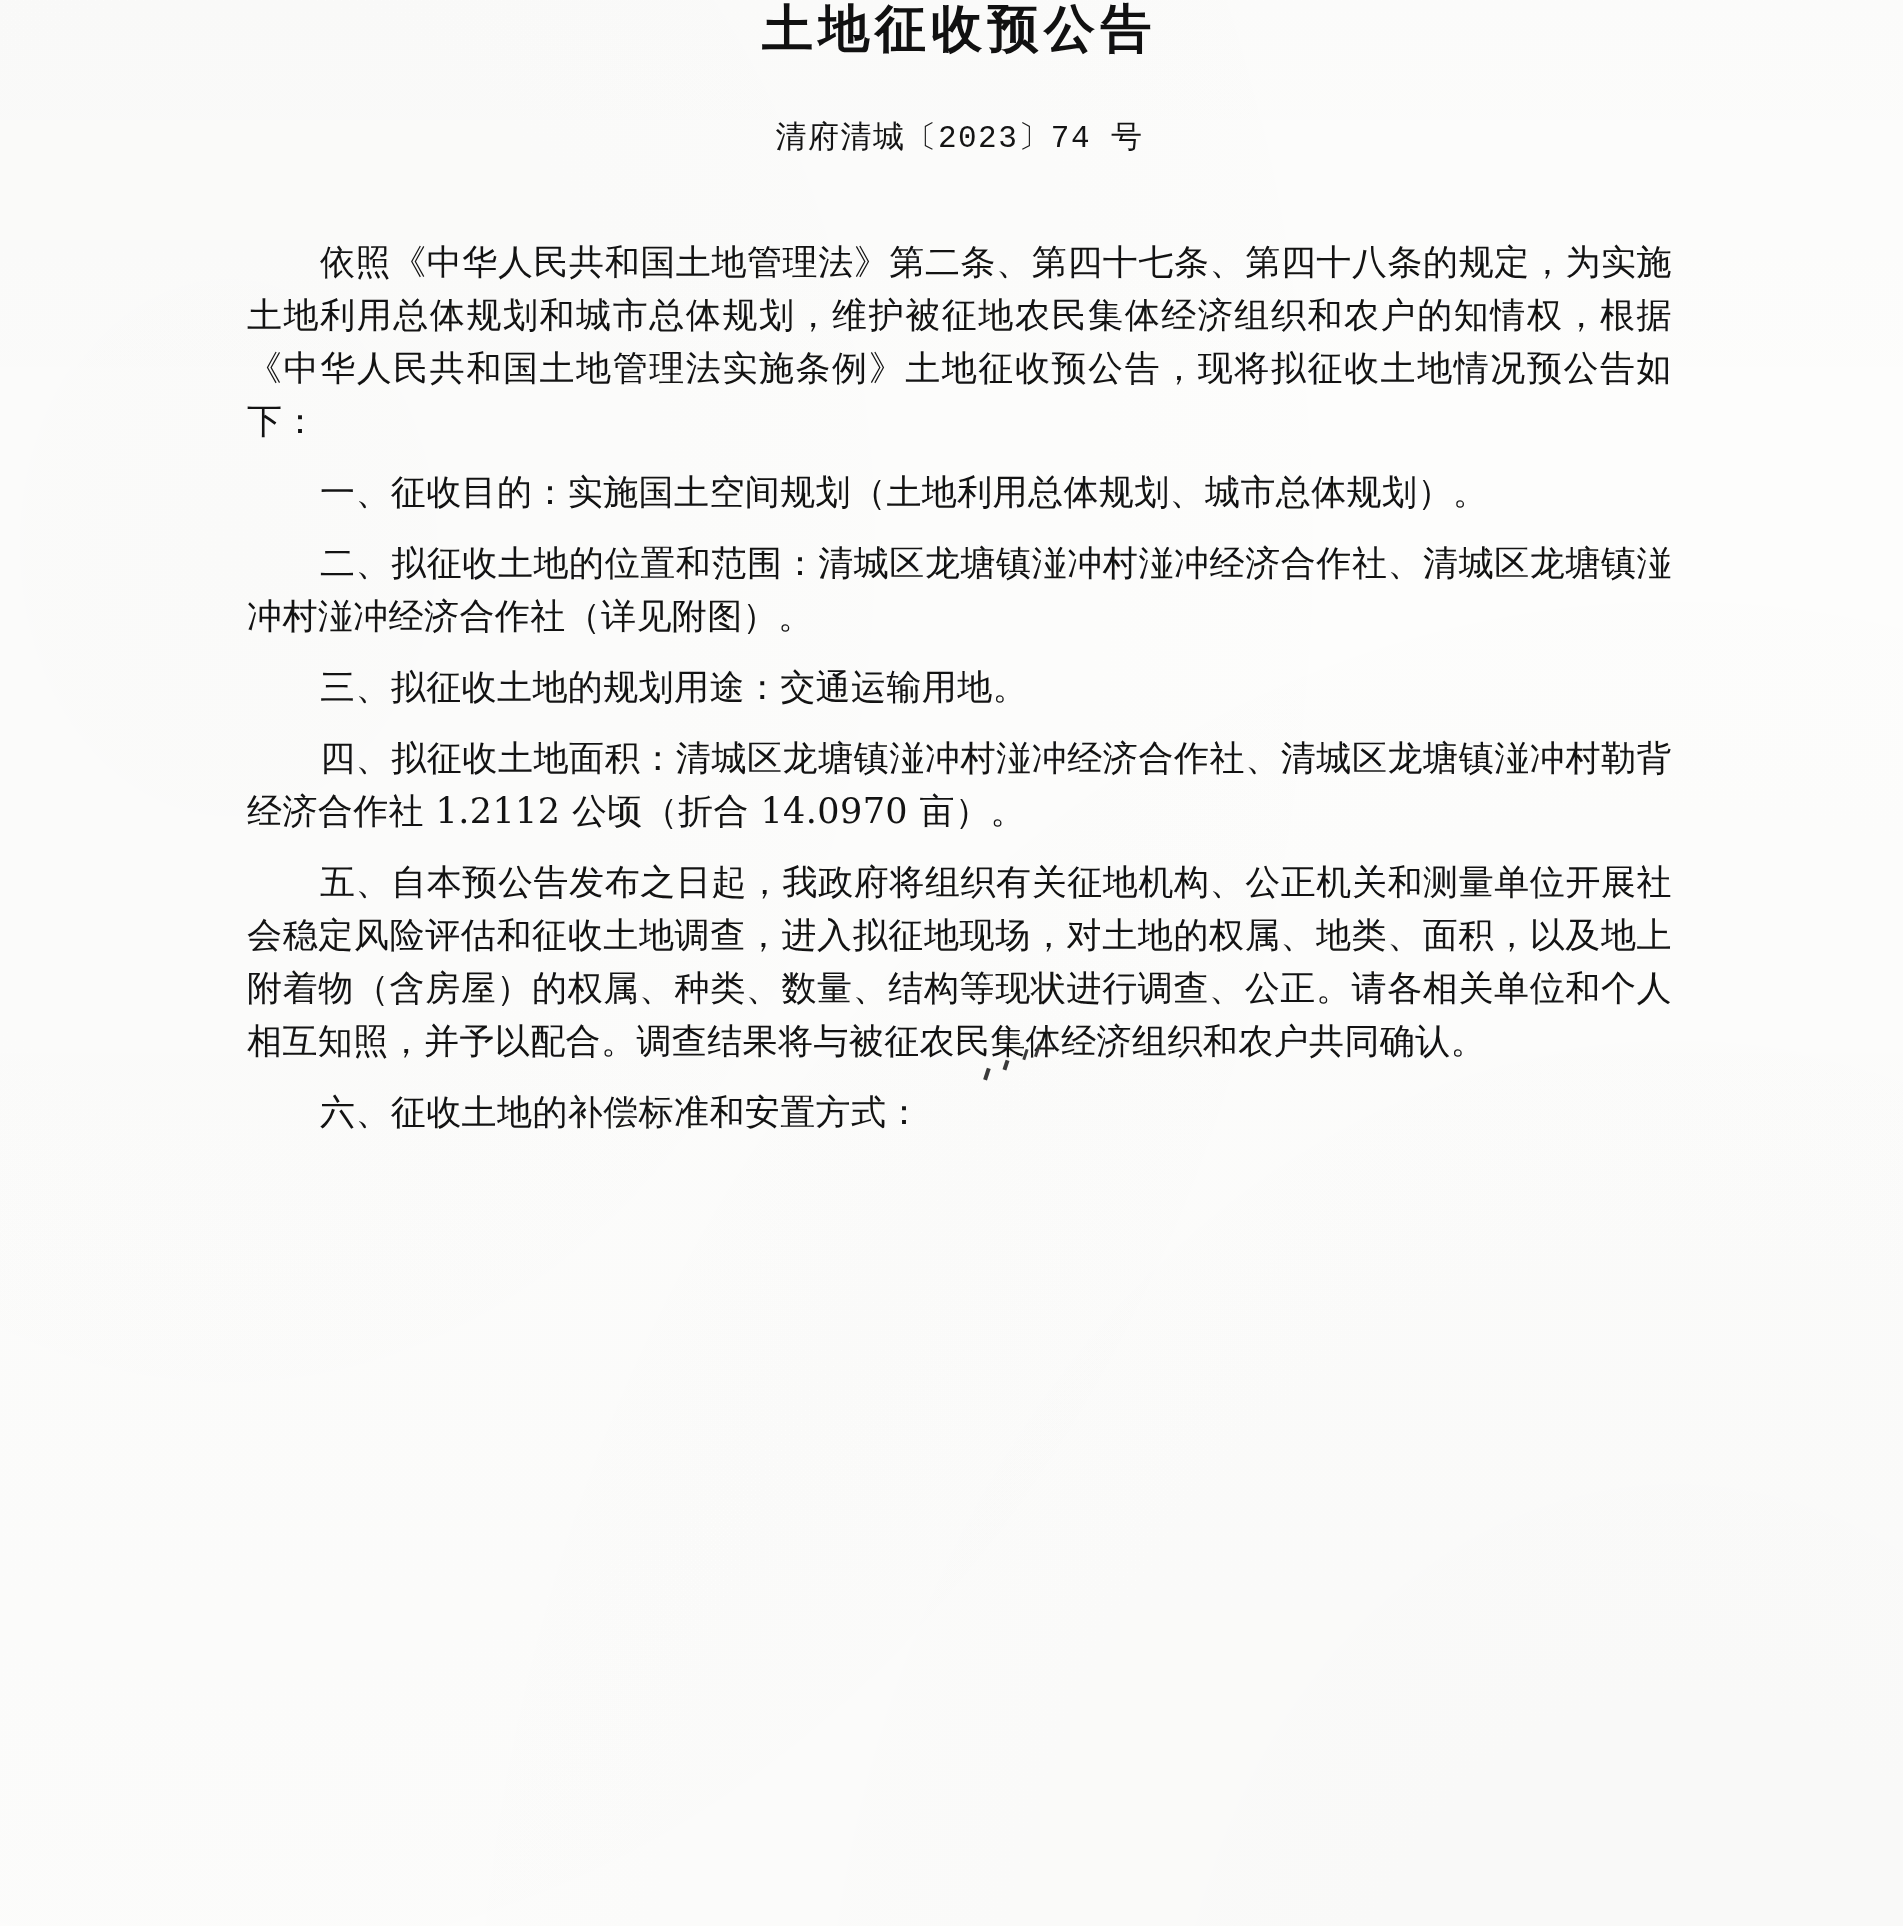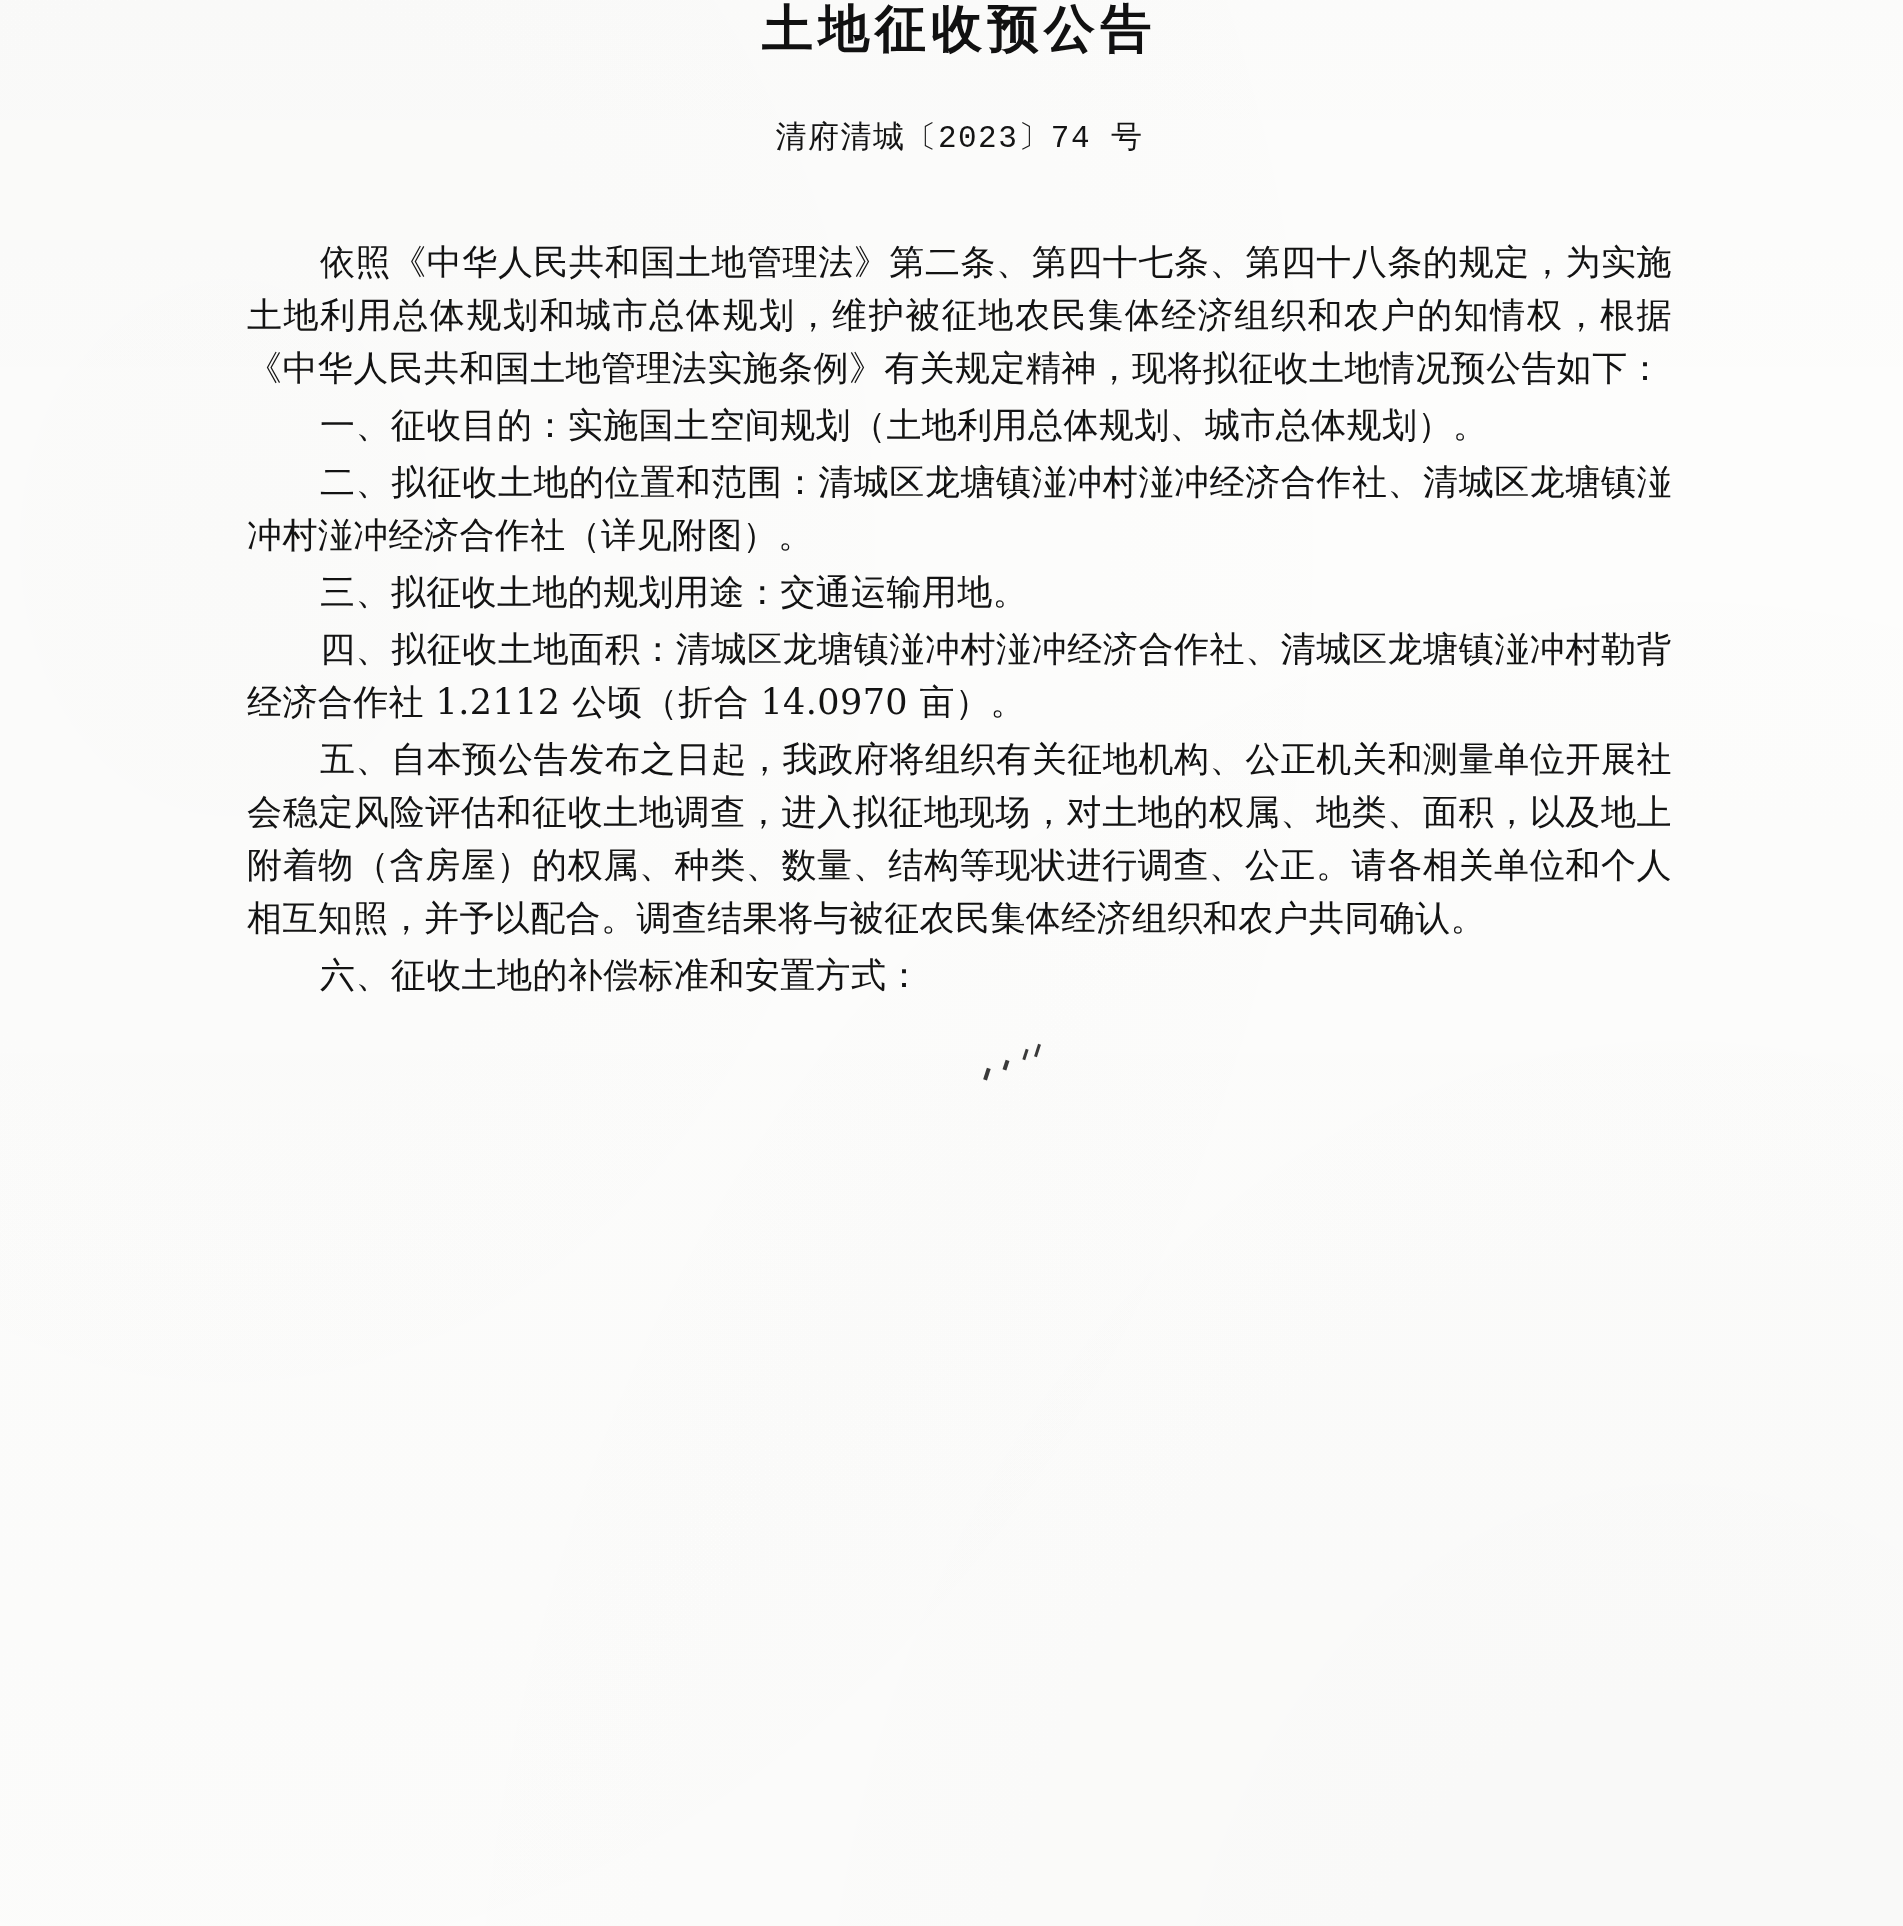--- a/index.html
+++ b/index.html
@@ -68,21 +68,21 @@
     font-size: 35px;
     line-height: 53px;
     color: #131313;
     letter-spacing: 0.4px;
     text-align: justify;
     text-justify: inter-ideograph;
     text-indent: 73px;
     word-break: break-all;
   }
 
-  .para + .para { margin-top: 4px; }
+  .para + .para { margin-top: 18px; }
 
   
   .speckles {
     position: absolute;
     left: 978px;
     top: 1040px;
     width: 116px;
     height: 46px;
     pointer-events: none;
   }
@@ -103,21 +103,21 @@
 <div class="page">
   <div class="paper-grain"></div>
 
   <div class="content">
 
     <h1 class="doc-title">土地征收预公告</h1>
 
     <p class="doc-number">清府清城〔2023〕74 号</p>
 
     <div class="body-block">
-      <p class="para">依照《中华人民共和国土地管理法》第二条、第四十七条、第四十八条的规定，为实施土地利用总体规划和城市总体规划，维护被征地农民集体经济组织和农户的知情权，根据《中华人民共和国土地管理法实施条例》有关规定精神，现将拟征收土地情况预公告如下：</p>
+      <p class="para">依照《中华人民共和国土地管理法》第二条、第四十七条、第四十八条的规定，为实施土地利用总体规划和城市总体规划，维护被征地农民集体经济组织和农户的知情权，根据《中华人民共和国土地管理法实施条例》土地征收预公告，现将拟征收土地情况预公告如下：</p>
       <p class="para">一、征收目的：实施国土空间规划（土地利用总体规划、城市总体规划）。</p>
       <p class="para">二、拟征收土地的位置和范围：清城区龙塘镇湴冲村湴冲经济合作社、清城区龙塘镇湴冲村湴冲经济合作社（详见附图）。</p>
       <p class="para">三、拟征收土地的规划用途：交通运输用地。</p>
       <p class="para">四、拟征收土地面积：清城区龙塘镇湴冲村湴冲经济合作社、清城区龙塘镇湴冲村勒背经济合作社 1.2112 公顷（折合 14.0970 亩）。</p>
       <p class="para">五、自本预公告发布之日起，我政府将组织有关征地机构、公正机关和测量单位开展社会稳定风险评估和征收土地调查，进入拟征地现场，对土地的权属、地类、面积，以及地上附着物（含房屋）的权属、种类、数量、结构等现状进行调查、公正。请各相关单位和个人相互知照，并予以配合。调查结果将与被征农民集体经济组织和农户共同确认。</p>
       <p class="para">六、征收土地的补偿标准和安置方式：</p>
     </div>
   </div>
 
   <div class="speckles">

